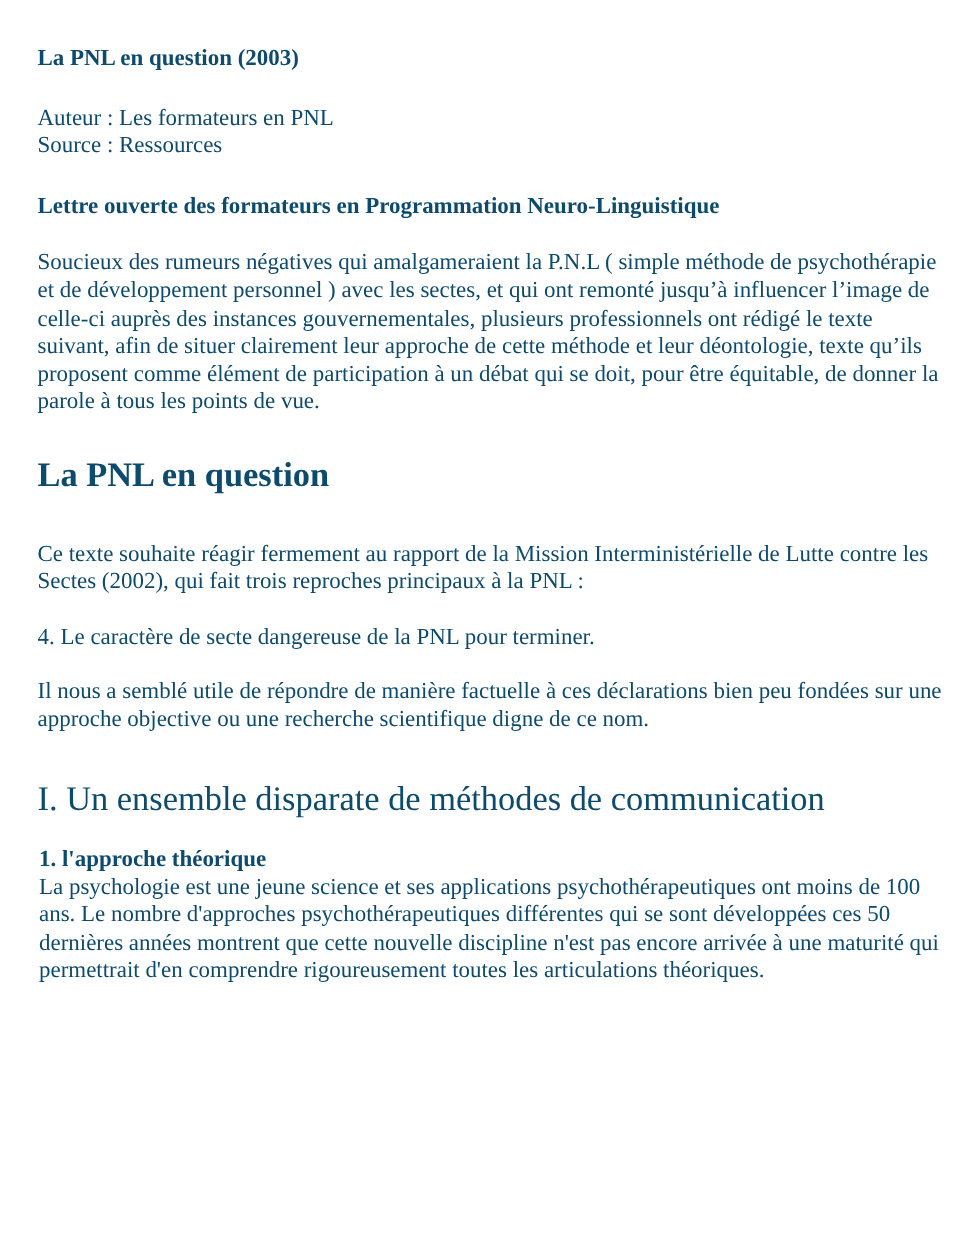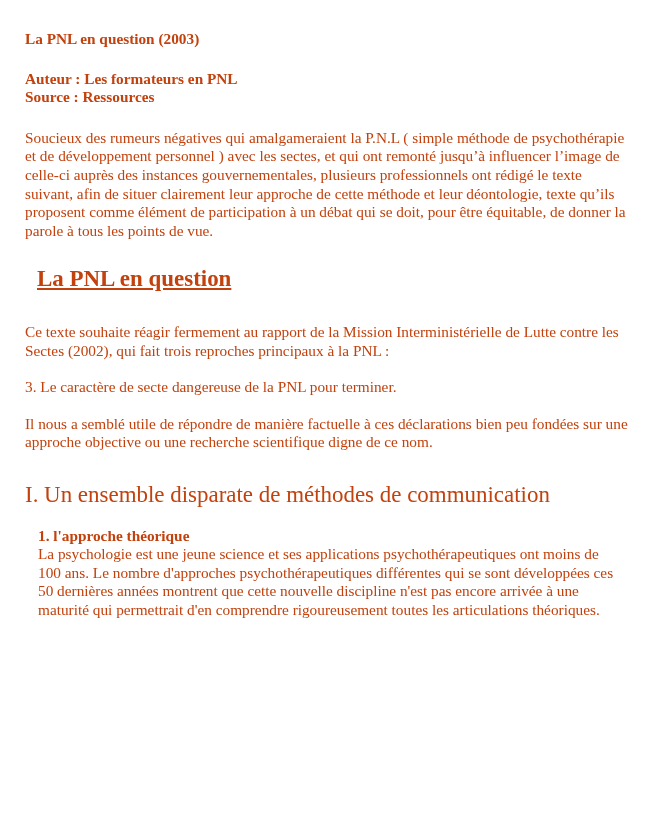--- a/index.html
+++ b/index.html
@@ -13,40 +13,40 @@
     position: relative;
     width: 653px;
     height: 824px;
     background: #ffffff;
     overflow: hidden;
     box-sizing: border-box;
     padding: 30px 23px 0 25px;
     font-family: "Liberation Serif", "DejaVu Serif", serif;
     font-size: 15.3px;
     line-height: 18.6px;
-    color: #c2410c;
+    color: #0c4a6e;
     -webkit-font-smoothing: antialiased;
   }
 
   .doc {
     width: 605px;
   }
 
   
   .blk { margin: 0; }
 
   .h-title {
     font-weight: bold;
     font-size: 15.3px;
     line-height: 18.6px;
     margin: 0 0 21px 0;
   }
 
   .meta-group {
-    font-weight: bold;
+    font-weight: normal;
     font-size: 15.3px;
     line-height: 18.6px;
     margin: 0 0 22px 0;
   }
   .meta-group .meta-line { display: block; }
 
   .lead-group {
     margin: 0 0 19px 0;
   }
   .lead-group .lead-head {
@@ -62,30 +62,29 @@
 
   .para {
     margin: 0 0 18px 0;
     text-align: left;
   }
 
   .para-intro { margin-bottom: 30px; font-family: Liberation Serif, serif; }
 
   .h-section {
     font-weight: bold;
-    margin: 0 0 34px 12px;
-    text-decoration: underline;
+    margin: 0 0 34px 0;
   }
 
   .h-roman {
     font-weight: normal;
     margin: 0 0 22px 0;
   }
 
-  .sub-group { margin: 13px; }
+  .sub-group { margin: 1px; }
   .sub-group .sub-head {
     display: block;
     font-weight: bold;
     line-height: 18.6px;
   }
   .sub-group .sub-body {
     display: block;
     font-weight: normal;
     line-height: 18.6px;
   }
@@ -99,31 +98,32 @@
   <div class="doc">
 
     <h1 class="h-title blk">La PNL en question (2003)</h1>
 
     <div class="meta-group blk">
       <span class="meta-line">Auteur : Les formateurs en PNL</span>
       <span class="meta-line">Source : Ressources</span>
     </div>
 
     <div class="lead-group blk">
+      <span class="lead-head">Lettre ouverte des formateurs en Programmation Neuro-Linguistique</span>
     </div>
 
     <p class="para para-intro">Soucieux des rumeurs négatives qui amalgameraient la P.N.L ( simple méthode de psychothérapie et de développement personnel ) avec les sectes, et qui ont remonté jusqu’à influencer l’image de celle-ci auprès des instances gouvernementales, plusieurs professionnels ont rédigé le texte suivant, afin de situer clairement leur approche de cette méthode et leur déontologie, texte qu’ils proposent comme élément de participation à un débat qui se doit, pour être équitable, de donner la parole à tous les points de vue.</p>
 
     <h2 class="h-section blk">La PNL en question</h2>
 
     <p class="para">Ce texte souhaite réagir fermement au rapport de la Mission Interministérielle de Lutte contre les Sectes (2002), qui fait trois reproches principaux à la PNL :</p>
 
 
 
-    <p class="para">3. Le caractère de secte dangereuse de la PNL pour terminer.</p>
+    <p class="para">4. Le caractère de secte dangereuse de la PNL pour terminer.</p>
 
     <p class="para">Il nous a semblé utile de répondre de manière factuelle à ces déclarations bien peu fondées sur une approche objective ou une recherche scientifique digne de ce nom.</p>
 
     <div class="spacer-lg"></div>
 
     <h2 class="h-roman blk">I. Un ensemble disparate de méthodes de communication</h2>
 
     <div class="sub-group blk">
       <span class="sub-head">1. l'approche théorique</span>
       <span class="sub-body">La psychologie est une jeune science et ses applications psychothérapeutiques ont moins de 100 ans. Le nombre d'approches psychothérapeutiques différentes qui se sont développées ces 50 dernières années montrent que cette nouvelle discipline n'est pas encore arrivée à une maturité qui permettrait d'en comprendre rigoureusement toutes les articulations théoriques.</span>

